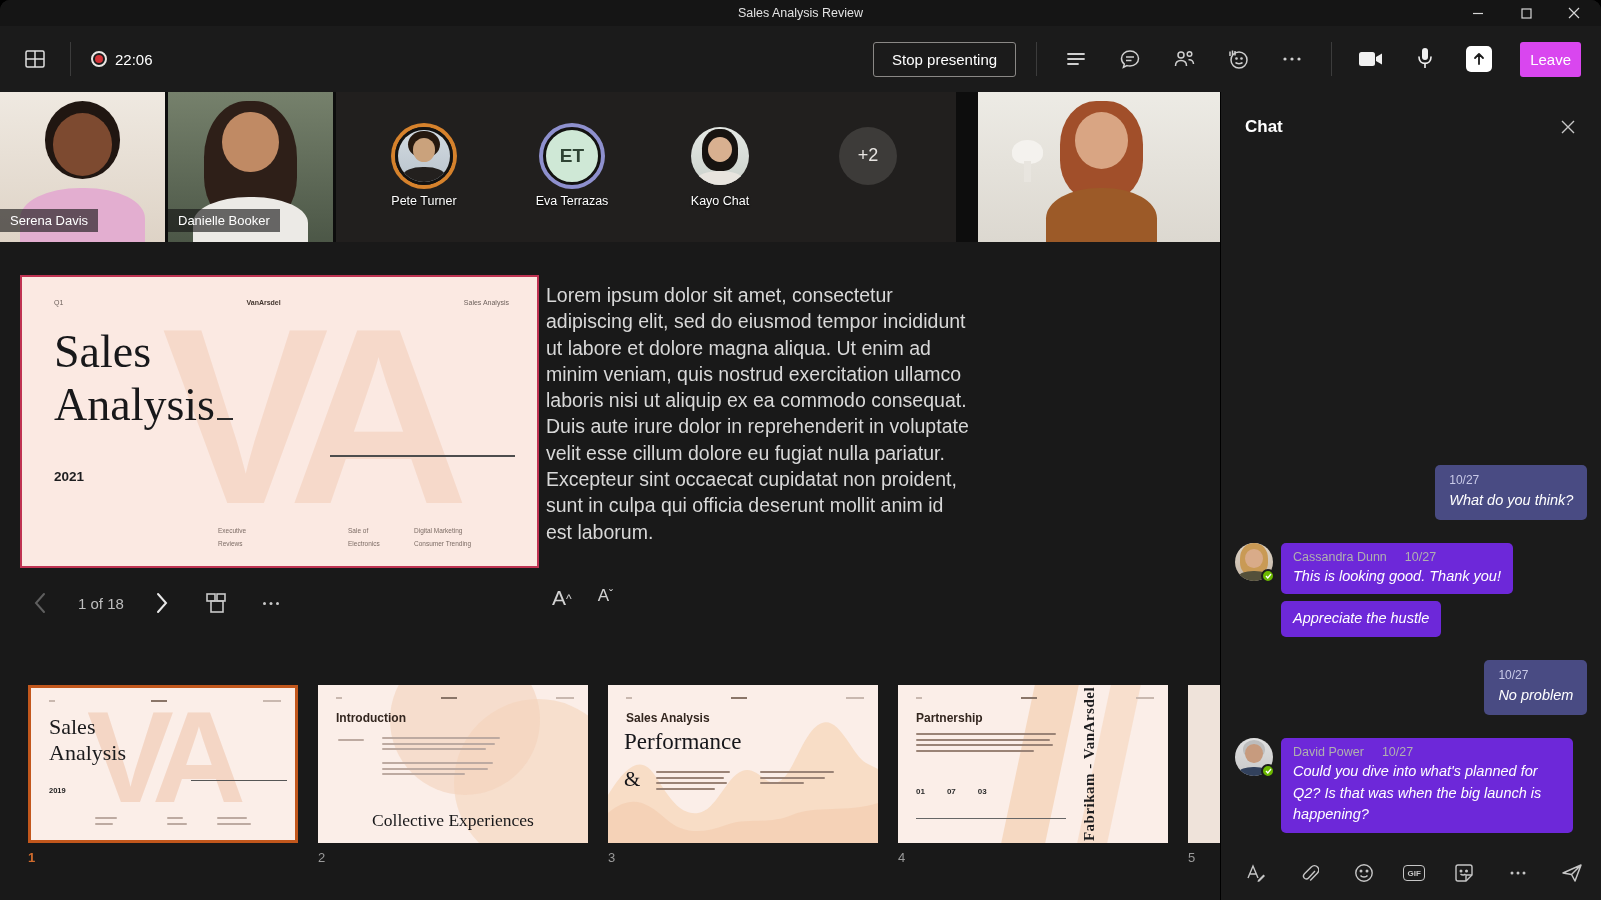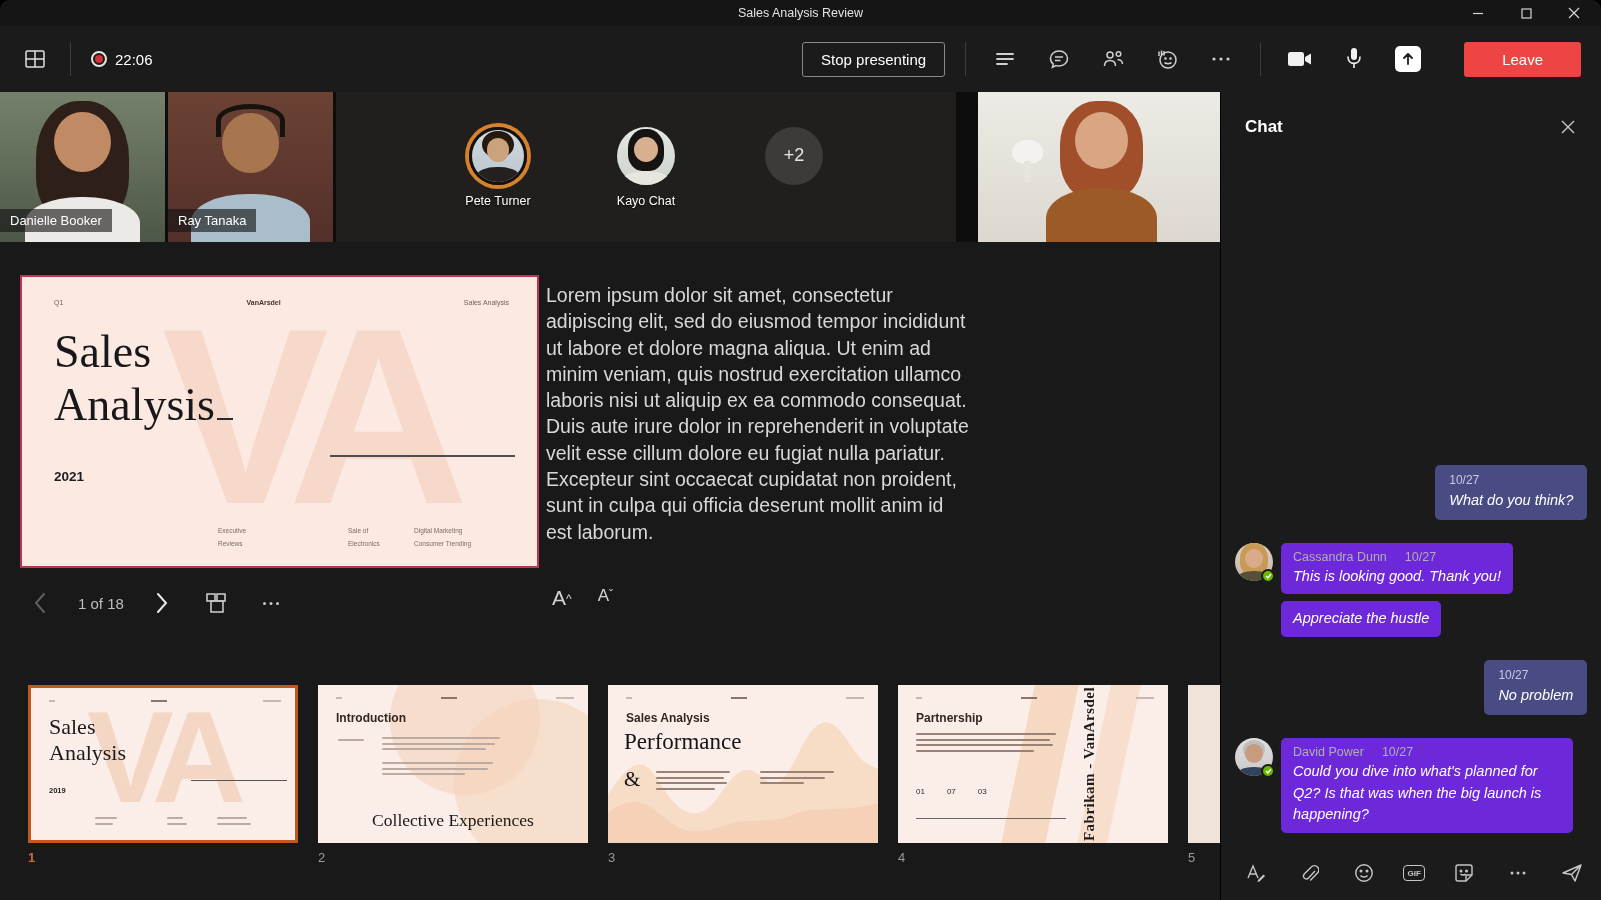--- a/index.html
+++ b/index.html
@@ -16,21 +16,21 @@
   .toolbar { height:66px; background:#1b1b1b; display:flex; align-items:center; padding:0 20px; flex:none; }
   .tb-divider { width:1px; height:34px; background:#3c3c3c; margin:0 20px; }
   .icon-btn { color:#cfcfcf; display:flex; align-items:center; justify-content:center; width:30px; height:30px; cursor:pointer; }
   .rec-wrap { display:flex; align-items:center; gap:8px; }
   .rec-dot { width:16px; height:16px; border-radius:50%; border:2px solid #e8e6e3; display:flex; align-items:center; justify-content:center; }
   .rec-dot i { width:8px; height:8px; border-radius:50%; background:#d13438; display:block; }
   .rec-timer { font-size:15px; color:#ffffff; }
   .stop-btn { margin-left:auto; border:1px solid #8a8886; border-radius:3px; background:transparent; color:#fff; font-size:15px; padding:8px 18px; cursor:pointer; font-family:"Liberation Sans",sans-serif; }
   .tb-icons { display:flex; align-items:center; gap:24px; margin:0 4px; }
   .share-box { width:26px; height:26px; background:#fff; border-radius:5px; display:flex; align-items:center; justify-content:center; color:#1b1b1b; }
-  .leave-btn { background:#ef4444; color:#fff; border:none; border-radius:3px; font-size:15px; padding:9px 38px; margin-left:37px; cursor:pointer; font-family:"Liberation Sans",sans-serif; }
+  .leave-btn { background:#d946ef; color:#fff; border:none; border-radius:3px; font-size:15px; padding:9px 10px; margin-left:22px; cursor:pointer; font-family:"Liberation Sans",sans-serif; }
 
   
   .content { flex:1; display:flex; }
   .left-col { width:1220px; display:flex; flex-direction:column; background:#191919; }
   .chat-panel { flex:1; background:#1b1b1b; border-left:1px solid #000; display:flex; flex-direction:column; }
 
   
   .video-strip { height:150px; background:#0d0d0d; display:flex; flex:none; }
   .vtile { width:165px; height:150px; position:relative; margin-right:3px; overflow:hidden; cursor:pointer; }
   .name-chip { position:absolute; left:0; bottom:10px; background:rgba(20,20,20,0.62); color:#fff; font-size:13px; padding:4px 10px; max-width:92%; white-space:nowrap; }
@@ -85,21 +85,21 @@
   .t1-title { position:absolute; left:18px; top:26px; font-size:22px; line-height:1.2; color:#1b1b1d; }
   .t1-year { position:absolute; left:18px; top:98px; font-size:7.5px; font-weight:bold; color:#222; }
   .t1-wm { position:absolute; left:56px; top:-6px; font-size:130px; font-weight:bold; letter-spacing:-12px; color:#f4d6c5; }
   .t1-line { position:absolute; left:160px; top:92px; width:96px; height:1px; background:#555; }
   .t-heading { position:absolute; left:18px; top:26px; font-size:12px; font-weight:bold; color:#33261f; }
   .t2-big { position:absolute; bottom:12px; left:0; width:100%; text-align:center; font-size:17.5px; color:#18181a; }
   .t2-c1 { position:absolute; right:-34px; top:14px; width:168px; height:168px; border-radius:50%; background:#f6dcc8; opacity:.85; }
   .t2-c2 { position:absolute; right:48px; top:-40px; width:150px; height:150px; border-radius:50%; background:#f3d2ba; opacity:.6; }
   .t3-big1 { position:absolute; left:16px; top:44px; font-size:23px; color:#16161a; }
   .t3-big2 { position:absolute; left:16px; top:82px; font-size:21px; color:#16161a; }
-  .t4-items { position:absolute; left:18px; top:102px; display:flex; gap:22px; font-size:8px; font-weight:normal; color:#2b2b2b; }
+  .t4-items { position:absolute; left:18px; top:102px; display:flex; gap:22px; font-size:8px; font-weight:bold; color:#2b2b2b; }
   .t4-line { position:absolute; left:18px; bottom:24px; width:150px; height:1px; background:#666; }
   .t4-vert { position:absolute; right:2px; top:50%; transform:translateY(-50%) rotate(-90deg); transform-origin:center; font-size:15px; font-weight:bold; color:#1d1d1f; white-space:nowrap; letter-spacing:.5px; }
   .t4-stripe { position:absolute; top:-20px; bottom:-20px; width:44px; background:#f6d9c2; transform:skewX(-12deg); }
 
   
   .chat-header { display:flex; align-items:center; justify-content:space-between; padding:20px 24px 8px 24px; }
   .chat-title { font-size:17px; font-weight:bold; color:#fff; }
   .chat-msgs { flex:1; display:flex; flex-direction:column; justify-content:flex-end; padding:0 20px 10px 14px; gap:7px; }
   .msg-self { align-self:flex-end; background:#494b83; border-radius:5px; padding:8px 14px; max-width:280px; }
   .msg-date { font-size:12px; color:#c9cae8; margin-bottom:3px; }
@@ -227,49 +227,53 @@
       </span>
     </div>
     <button class="leave-btn">Leave</button>
   </div>
 
   <div class="content">
     <div class="left-col">
 
       <div class="video-strip">
 
+        <div class="vtile">
+          <div class="person" style="background:linear-gradient(#efe9e1,#ded3c6);">
+            <span class="hair" style="width:46%;height:52%;top:6%;left:27%;background:#201611;"></span>
+            <span class="head" style="width:36%;height:42%;top:14%;left:32%;background:#7d4a30;"></span>
+            <span class="body" style="width:76%;height:42%;bottom:-6%;left:12%;background:#e3aed0;"></span>
+          </div>
+          <span class="name-chip">Serena Davis</span>
+        </div>
 
         <div class="vtile">
           <div class="person" style="background:linear-gradient(#76816c,#4c5747);">
             <span class="hair" style="width:56%;height:82%;top:6%;left:22%;background:#2e1f18;border-radius:46% 46% 38% 38%;"></span>
             <span class="head" style="width:34%;height:40%;top:13%;left:33%;background:#c08a64;"></span>
             <span class="body" style="width:70%;height:36%;bottom:-6%;left:15%;background:#eceae6;"></span>
           </div>
           <span class="name-chip">Danielle Booker</span>
         </div>
 
-        <div class="vtile">
-          <div class="person" style="background:linear-gradient(#6b4234,#54302a);">
-            <span class="head" style="width:34%;height:40%;top:14%;left:33%;background:#a7764f;"></span>
-            <span class="band" style="width:42%;height:22%;top:8%;left:29%;background:transparent;border:5px solid #16130f;border-bottom:none;"></span>
-            <span class="body" style="width:72%;height:38%;bottom:-6%;left:14%;background:#a9bdcb;"></span>
-          </div>
-          <span class="name-chip">Ray Tanaka</span>
-        </div>
 
         <div class="avatar-panel">
           <div class="av-block">
             <span class="av-circle ring-orange">
               <span class="person" style="background:linear-gradient(#d3dbe1,#b9c3cc);">
                 <span class="hair" style="width:60%;height:52%;top:2%;left:20%;background:#26190f;"></span>
                 <span class="head" style="width:44%;height:46%;top:16%;left:28%;background:#caa27c;"></span>
                 <span class="body" style="width:80%;height:34%;bottom:-6%;left:10%;background:#23201e;"></span>
               </span>
             </span>
             <span class="av-name">Pete Turner</span>
+          </div>
+          <div class="av-block">
+            <span class="av-circle ring-purple av-initials">ET</span>
+            <span class="av-name">Eva Terrazas</span>
           </div>
           <div class="av-block">
             <span class="av-circle">
               <span class="person" style="background:linear-gradient(#e4e8e4,#ccd2cc);">
                 <span class="hair" style="width:62%;height:72%;top:4%;left:19%;background:#171310;border-radius:46% 46% 40% 40%;"></span>
                 <span class="head" style="width:42%;height:44%;top:18%;left:29%;background:#d8b090;"></span>
                 <span class="body" style="width:80%;height:30%;bottom:-6%;left:10%;background:#e8e4de;"></span>
               </span>
             </span>
             <span class="av-name">Kayo Chat</span>

